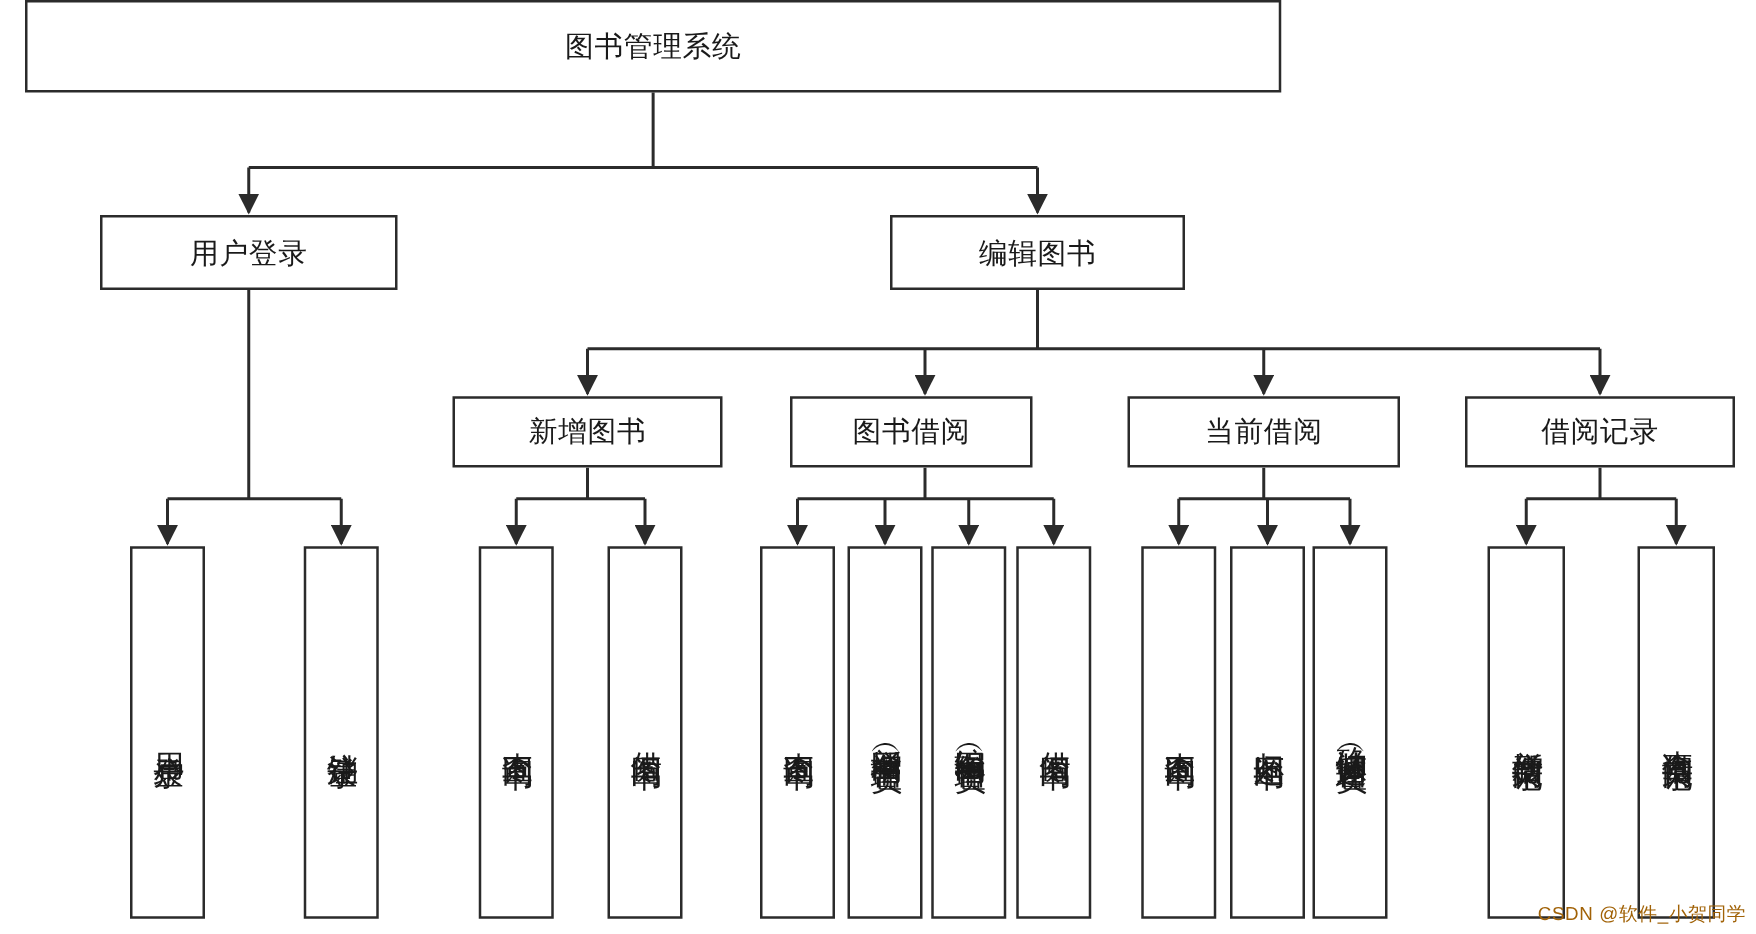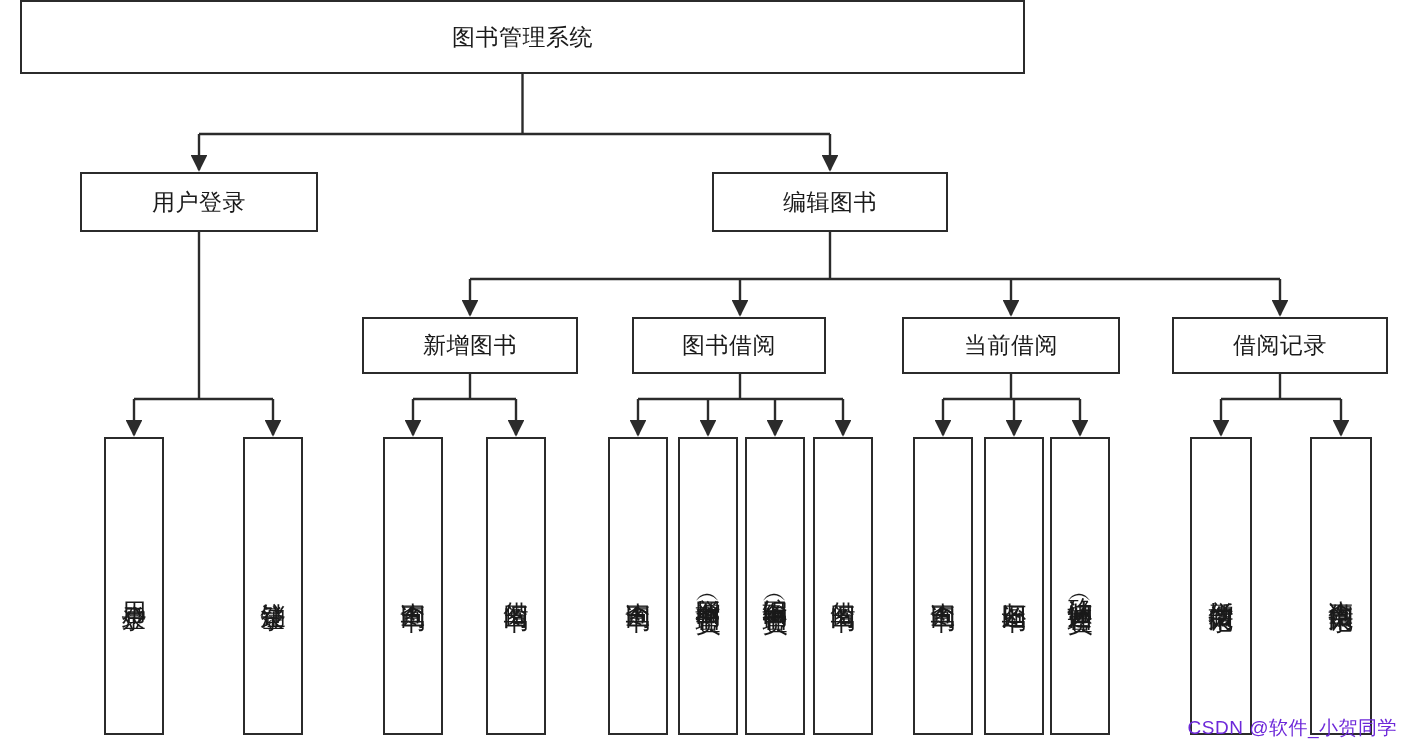--- a/index.html
+++ b/index.html
@@ -73,22 +73,22 @@
     height: 100%;
     display: flex;
     align-items: center;
     justify-content: center;
     width: 100%;
   }
   .watermark {
     position: absolute;
     right: 8px;
     bottom: 6px;
-    font-size: 19px;
-    color: #6d28d9;
+    font-size: 15px;
+    color: #a16207;
     white-space: nowrap;
     letter-spacing: 0.5px;
   }
 </style>
 </head>
 <body>
 
 <div id="canvas">
 
   <svg id="edges" viewBox="0 0 1405 747" xmlns="http://www.w3.org/2000/svg">

